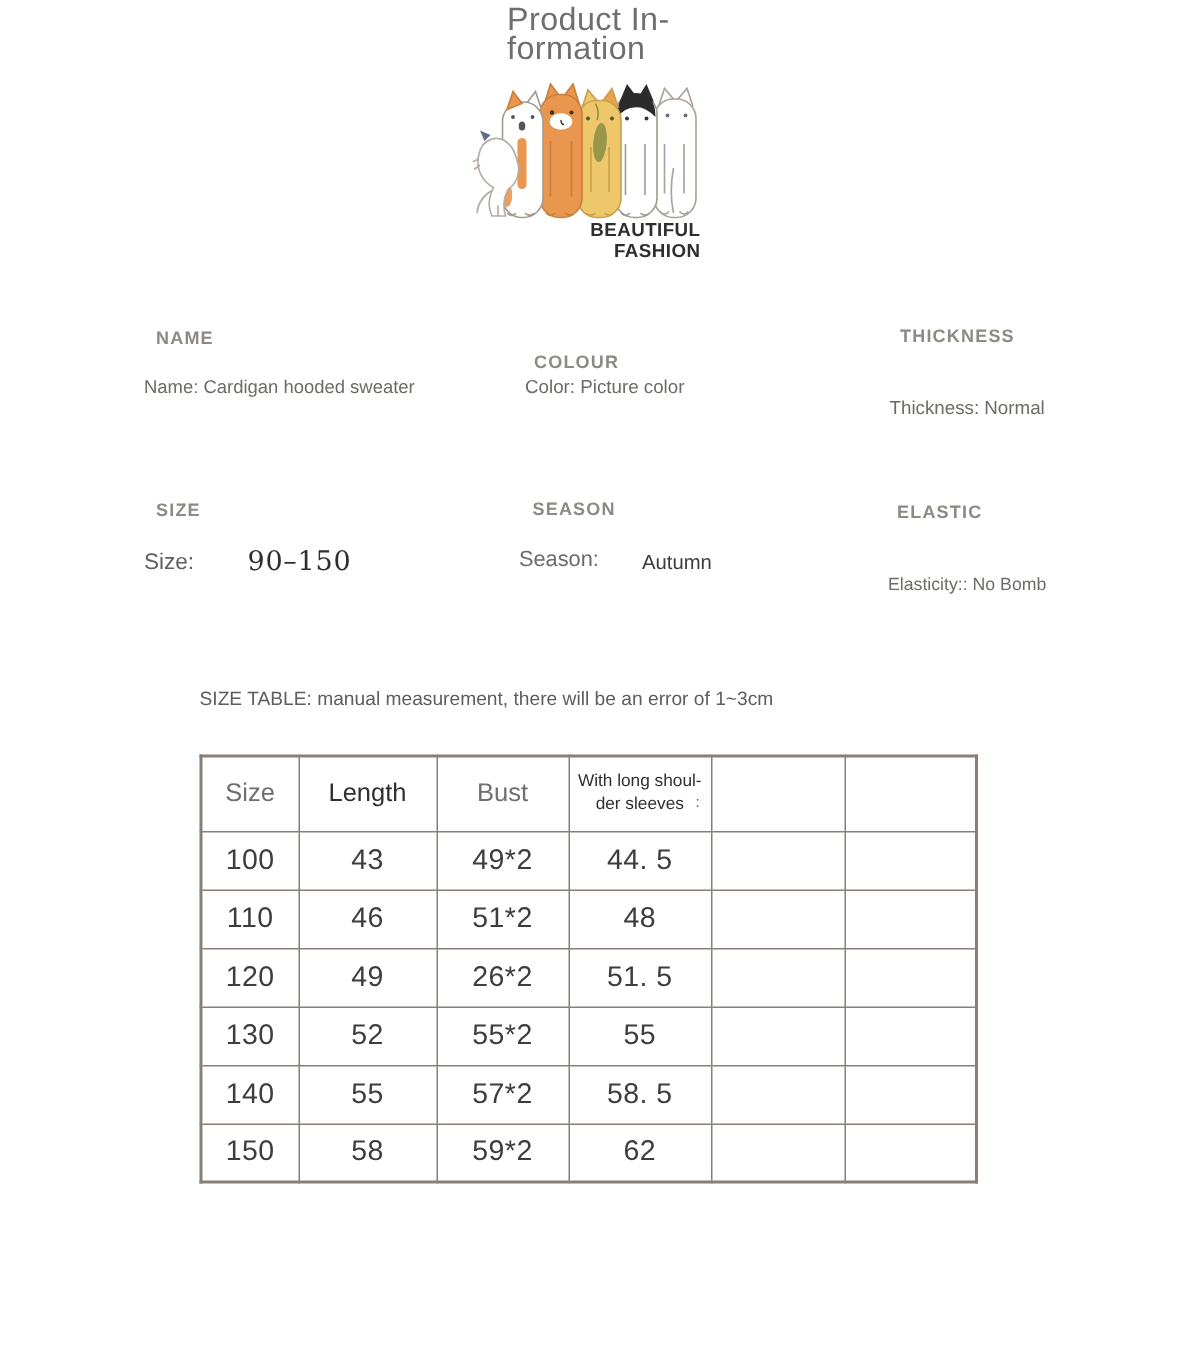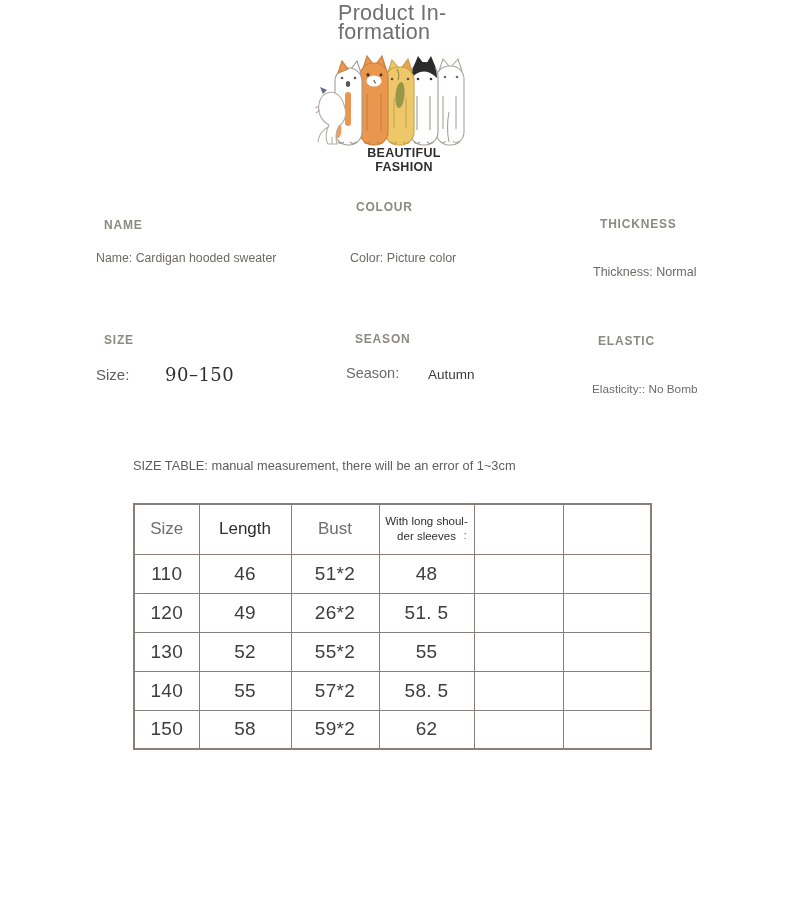--- a/index.html
+++ b/index.html
@@ -2,21 +2,21 @@
 <html><head>
 <meta charset="utf-8">
 <style>
   html,body{margin:0;padding:0;background:#fff;}
   #page{position:relative;width:790px;height:900px;background:#ffffff;overflow:hidden;
         font-family:"Liberation Sans",sans-serif;}
   .abs{position:absolute;}
   .page-title{font-size:21.5px;line-height:18.5px;color:#6f6f6f;letter-spacing:.3px;}
   .lbl{font-size:12px;font-weight:700;color:#8d8984;letter-spacing:.8px;}
   .val{font-size:12.3px;color:#6e6a67;}
-  .brand-cap{font-size:12.5px;font-weight:600;color:#2e2e2e;letter-spacing:.3px;text-align:center;}
+  .brand-cap{font-size:12.5px;font-weight:600;color:#2e2e2e;letter-spacing:.3px;text-align:right;}
   .size-key{font-size:15px;color:#5f5f5f;}
   .size-val{font-family:"DejaVu Serif",serif;font-size:18px;color:#2f2f2f;letter-spacing:.5px;}
   .season-key{font-size:14.5px;color:#6e6a67;}
   .season-val{font-size:13.5px;color:#3c3c3c;}
   .elastic-val{font-size:11.8px;color:#6e6a67;}
   .tbl-caption{font-size:12.8px;color:#5d5d5d;}
   table.size-table{border-collapse:collapse;table-layout:fixed;width:517px;
         border:2px solid #8a7f78;}
   table.size-table td, table.size-table th{border:1px solid #8a7f78;text-align:center;
         vertical-align:middle;overflow:hidden;padding:0;}
@@ -112,21 +112,21 @@
         <path d="M4,52 l-4,2 M5,56 l-4,3" fill="none"></path>
       </g>
       <path d="M8,40 L5,33 L12,36 Z" fill="#5f6e86"></path>
     </svg>
     <div class="abs brand-cap" style="left:26px;top:92px;width:126px;">BEAUTIFUL FASHION</div>
   </div>
 
   <div class="abs lbl" style="left:104px;top:218px;">NAME</div>
   <div class="abs val" style="left:96px;top:251px;">Name: Cardigan hooded sweater</div>
 
-  <div class="abs lbl" style="left:356px;top:200px;">COLOUR</div>
+  <div class="abs lbl" style="left:356px;top:234px;">COLOUR</div>
   <div class="abs val" style="left:350px;top:251px;font-size:12.5px;">Color: Picture color</div>
 
   <div class="abs lbl" style="left:600px;top:217px;">THICKNESS</div>
   <div class="abs val" style="left:593px;top:265px;font-size:12.5px;">Thickness: Normal</div>
 
   <div class="abs lbl" style="left:104px;top:333px;">SIZE</div>
   <div class="abs size-key" style="left:96px;top:366px;">Size:</div>
   <div class="abs size-val" style="left:165px;top:364px;">90–150</div>
 
   <div class="abs lbl" style="left:355px;top:332px;">SEASON</div>
@@ -150,20 +150,28 @@
     <tbody>
         <tr class="hdr">
       <th class="h-big">Size</th>
       <th class="h-dark">Length</th>
       <th class="h-big">Bust</th>
       <th class="h-small"><span>With long shoul-der sleeves</span><span class="colon">:</span></th>
       <th></th>
       <th></th>
     </tr>
     <tr class="data">
+      <td class="num">100</td>
+      <td class="num">43</td>
+      <td class="num">49*2</td>
+      <td class="num">44. 5</td>
+      <td></td>
+      <td></td>
+    </tr>
+    <tr class="data">
       <td class="num">110</td>
       <td class="num">46</td>
       <td class="num">51*2</td>
       <td class="num">48</td>
       <td></td>
       <td></td>
     </tr>
     <tr class="data">
       <td class="num">120</td>
       <td class="num">49</td>

